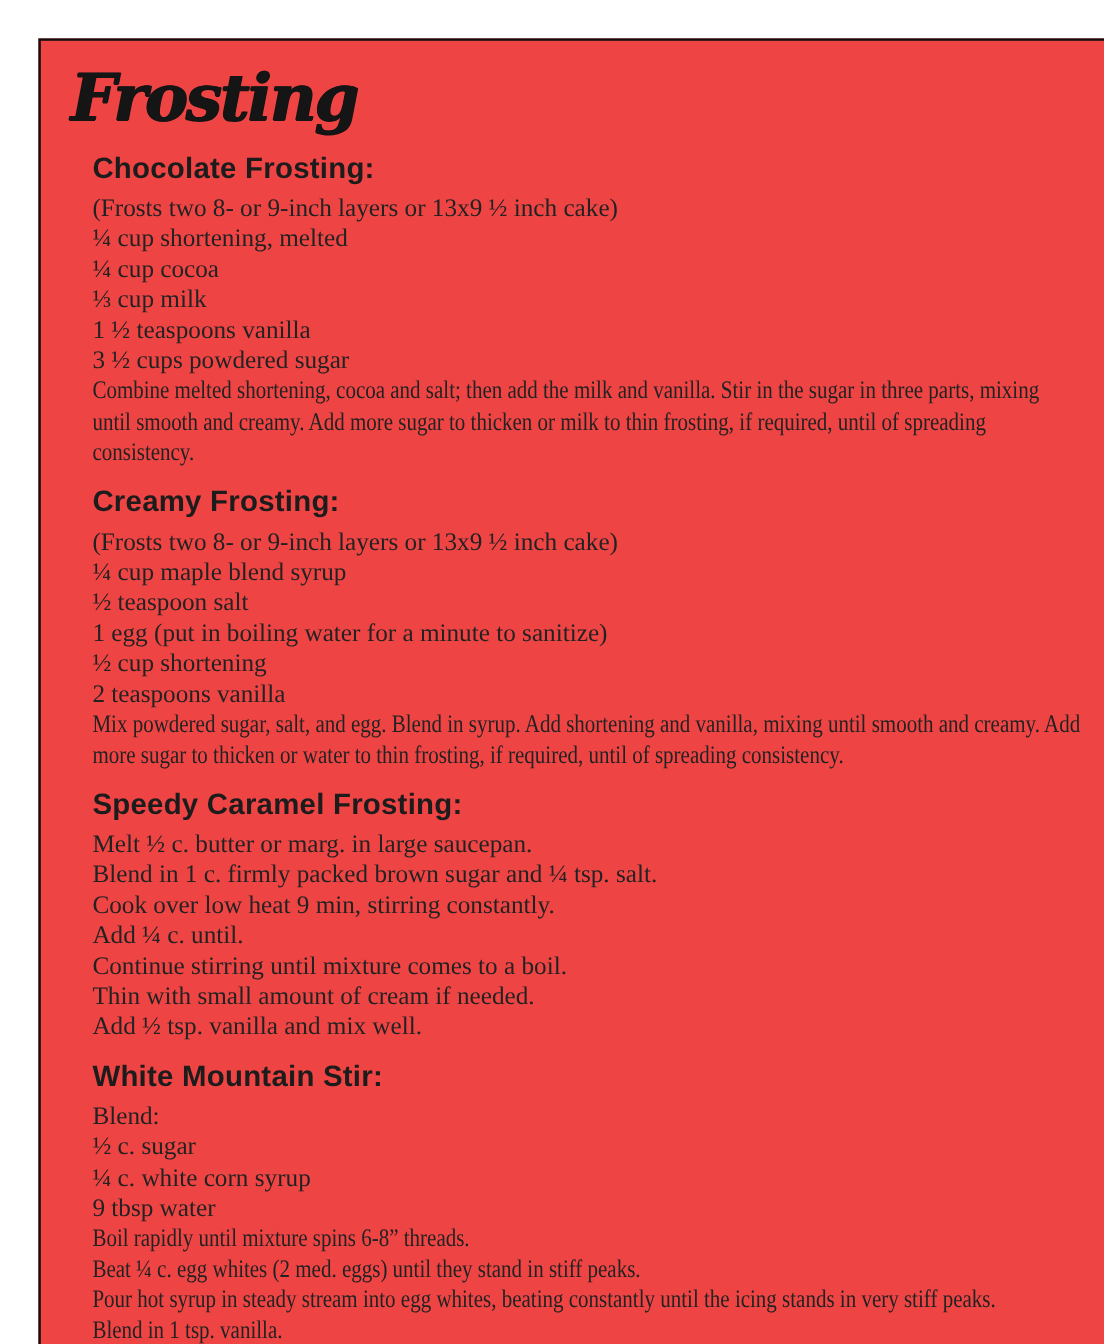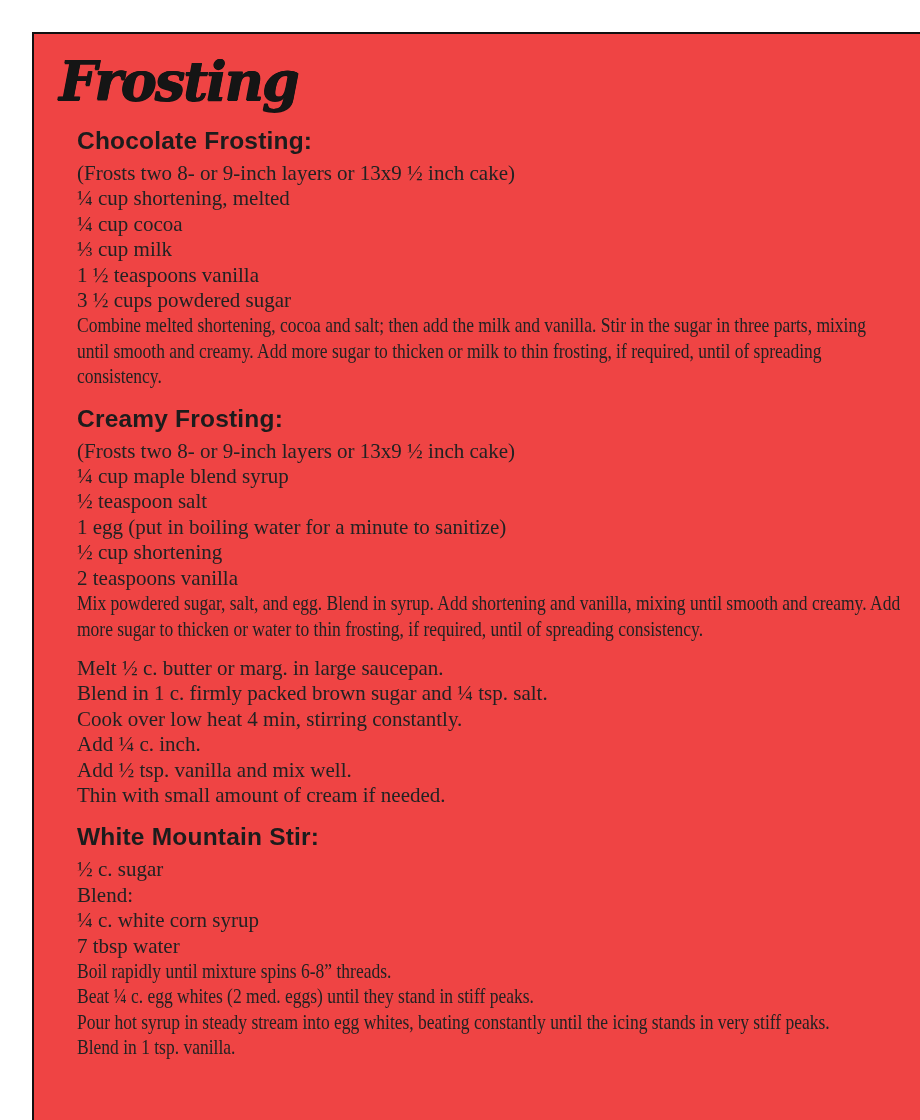--- a/index.html
+++ b/index.html
@@ -73,32 +73,34 @@
         <h2 class="section-heading">Creamy Frosting:</h2>
         <p class="line">(Frosts two 8- or 9-inch layers or 13x9 ½ inch cake)</p>
         <p class="line">¼ cup maple blend syrup</p>
         <p class="line">½ teaspoon salt</p>
         <p class="line">1 egg (put in boiling water for a minute to sanitize)</p>
         <p class="line">½ cup shortening</p>
         <p class="line">2 teaspoons vanilla</p>
         <p class="line condensed">Mix powdered sugar, salt, and egg. Blend in syrup. Add shortening and vanilla, mixing until smooth and creamy. Add more sugar to thicken or water to thin frosting, if required, until of spreading consistency.</p>
       </section>
       <section>
+        <h2 class="section-heading">Speedy Caramel Frosting:</h2>
         <p class="line">Melt ½ c. butter or marg. in large saucepan.</p>
         <p class="line">Blend in 1 c. firmly packed brown sugar and ¼ tsp. salt.</p>
-        <p class="line">Cook over low heat 4 min, stirring constantly.</p>
-        <p class="line">Add ¼ c. inch.</p>
+        <p class="line">Cook over low heat 9 min, stirring constantly.</p>
+        <p class="line">Add ¼ c. until.</p>
+        <p class="line">Continue stirring until mixture comes to a boil.</p>
+        <p class="line">Thin with small amount of cream if needed.</p>
         <p class="line">Add ½ tsp. vanilla and mix well.</p>
-        <p class="line">Thin with small amount of cream if needed.</p>
       </section>
       <section>
         <h2 class="section-heading">White Mountain Stir:</h2>
+        <p class="line">Blend:</p>
         <p class="line">½ c. sugar</p>
-        <p class="line">Blend:</p>
         <p class="line">¼ c. white corn syrup</p>
-        <p class="line">7 tbsp water</p>
+        <p class="line">9 tbsp water</p>
         <p class="line condensed">Boil rapidly until mixture spins 6-8” threads.</p>
         <p class="line condensed">Beat ¼ c. egg whites (2 med. eggs) until they stand in stiff peaks.</p>
         <p class="line condensed">Pour hot syrup in steady stream into egg whites, beating constantly until the icing stands in very stiff peaks.</p>
         <p class="line condensed">Blend in 1 tsp. vanilla.</p>
       </section>
     </div>
 </div>
 
 </body></html>

